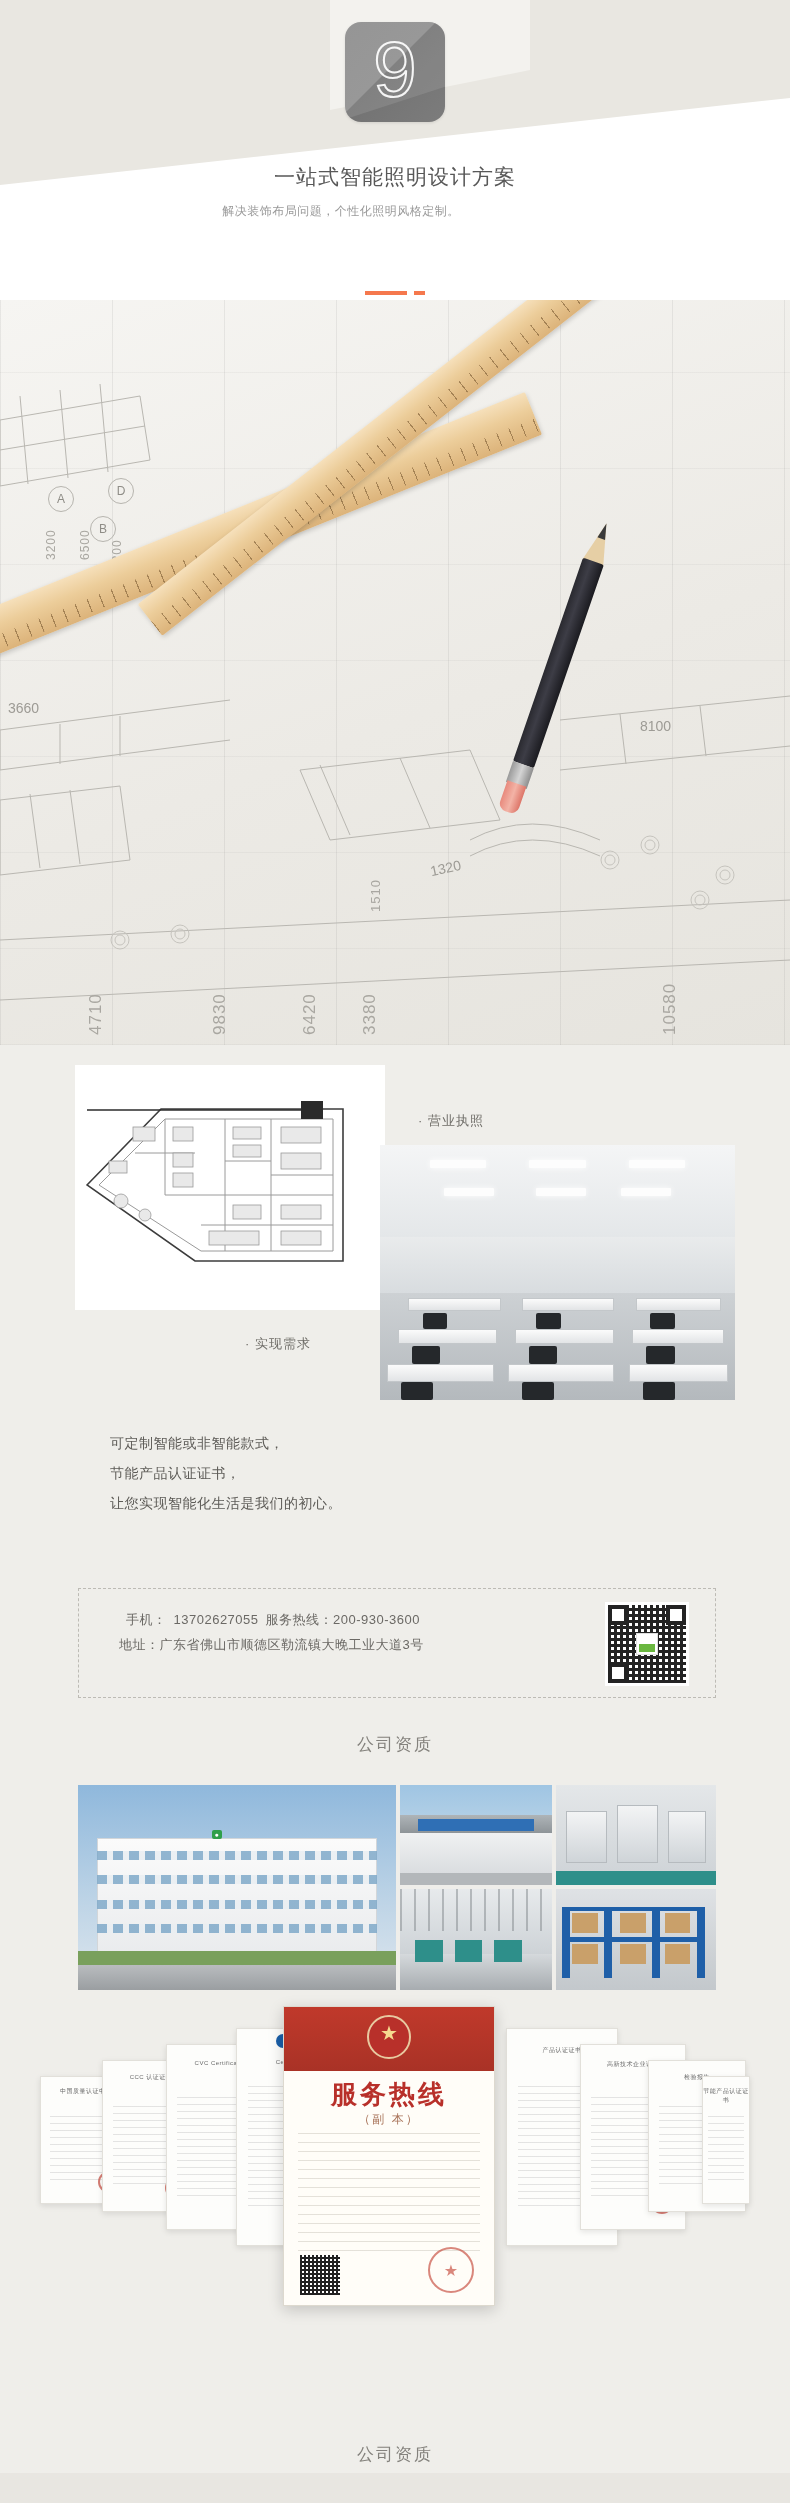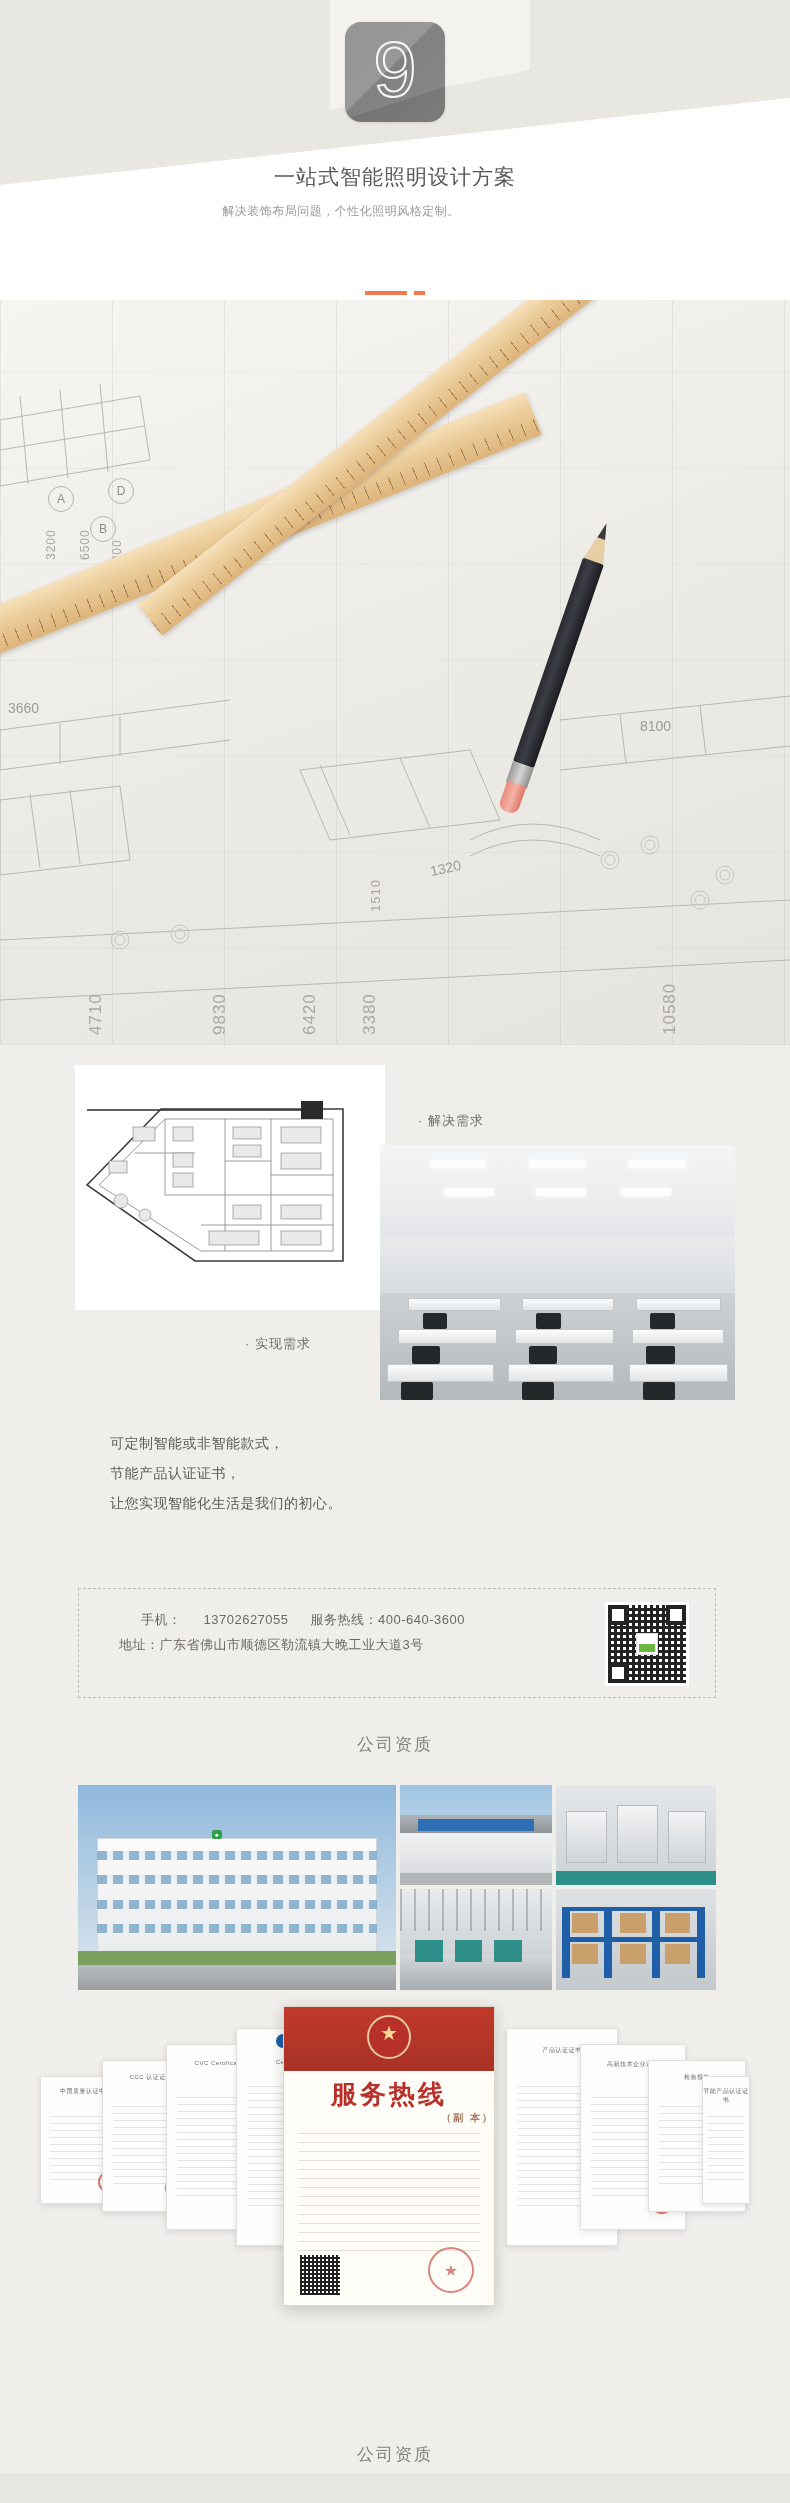--- a/index.html
+++ b/index.html
@@ -286,21 +286,21 @@
     border: 1px dashed #bdbbb5;
   }
   .contact-lines {
     position: absolute;
     left: 40px; top: 18px;
     font-size: 13px;
     line-height: 25px;
     color: #6b6965;
     letter-spacing: .5px;
   }
-  .contact-lines .row2 span { margin-left: 22px; }
+  .contact-lines .row2 span { margin-left: 7px; }
   .qr {
     position: absolute;
     right: 26px; top: 13px;
     width: 84px; height: 84px;
     background: #ffffff;
     padding: 3px;
   }
   .qr-inner {
     position: relative;
     width: 100%; height: 100%;
@@ -446,21 +446,21 @@
     position: absolute; left: 0; right: 0; top: 6px;
     text-align: center; color: #f6d98f; font-size: 20px; line-height: 1;
   }
   .cm-title {
     position: absolute; left: 0; right: 0; top: 70px;
     text-align: center;
     font-size: 26px; font-weight: 700; color: #b8302a; letter-spacing: 3px;
   }
   .cm-sub {
     position: absolute; left: 0; right: 0; top: 104px;
-    text-align: right; font-size: 10px; color: #a9745a; letter-spacing: 2px; font-weight: bold;
+    text-align: center; font-size: 12px; color: #a9745a; letter-spacing: 2px;
   }
   .cm-body {
     position: absolute; left: 14px; right: 14px; top: 126px; bottom: 54px;
     background: repeating-linear-gradient(0deg,#d9d5cc 0 1px, transparent 1px 9px);
     opacity: .7;
   }
   .cm-qr {
     position: absolute; left: 16px; bottom: 10px;
     width: 40px; height: 40px;
     background-color:#fff;
@@ -660,33 +660,33 @@
       <div class="chair" style="left:76%; top:66%; width:7%; height:6%;"></div>
       <div class="chair" style="left:9%; top:79%; width:8%; height:7%;"></div>
       <div class="chair" style="left:42%; top:79%; width:8%; height:7%;"></div>
       <div class="chair" style="left:75%; top:79%; width:8%; height:7%;"></div>
       <div class="chair" style="left:6%; top:93%; width:9%; height:7%;"></div>
       <div class="chair" style="left:40%; top:93%; width:9%; height:7%;"></div>
       <div class="chair" style="left:74%; top:93%; width:9%; height:7%;"></div>
     </div>
   </div>
 
-  <div class="lbl lbl-a">· 解决需求</div>
+  <div class="lbl lbl-a">· 营业执照</div>
   <div class="lbl lbl-b">· 实现需求</div>
 
   <div class="copy">
     <div>可定制智能或非智能款式，</div>
     <div>节能产品认证证书，</div>
     <div>让您实现智能化生活是我们的初心。</div>
   </div>
 
   <div class="contact">
     <div class="contact-lines">
       <div class="row2">
-        <span>手机：</span><span>13702627055</span><span>服务热线：</span><span style="margin-left:0">400-640-3600</span>
+        <span>手机：</span><span>13702627055</span><span>服务热线：</span><span style="margin-left:0">200-930-3600</span>
       </div>
       <div class="row3">
         <span>地址：</span><span>广东省佛山市顺德区勒流镇大晚工业大道3号</span>
       </div>
     </div>
 
     <div class="qr">
       <div class="qr-inner">
         <div class="qr-eye" style="left:0; top:0;"></div>
         <div class="qr-eye" style="right:0; top:0;"></div>

